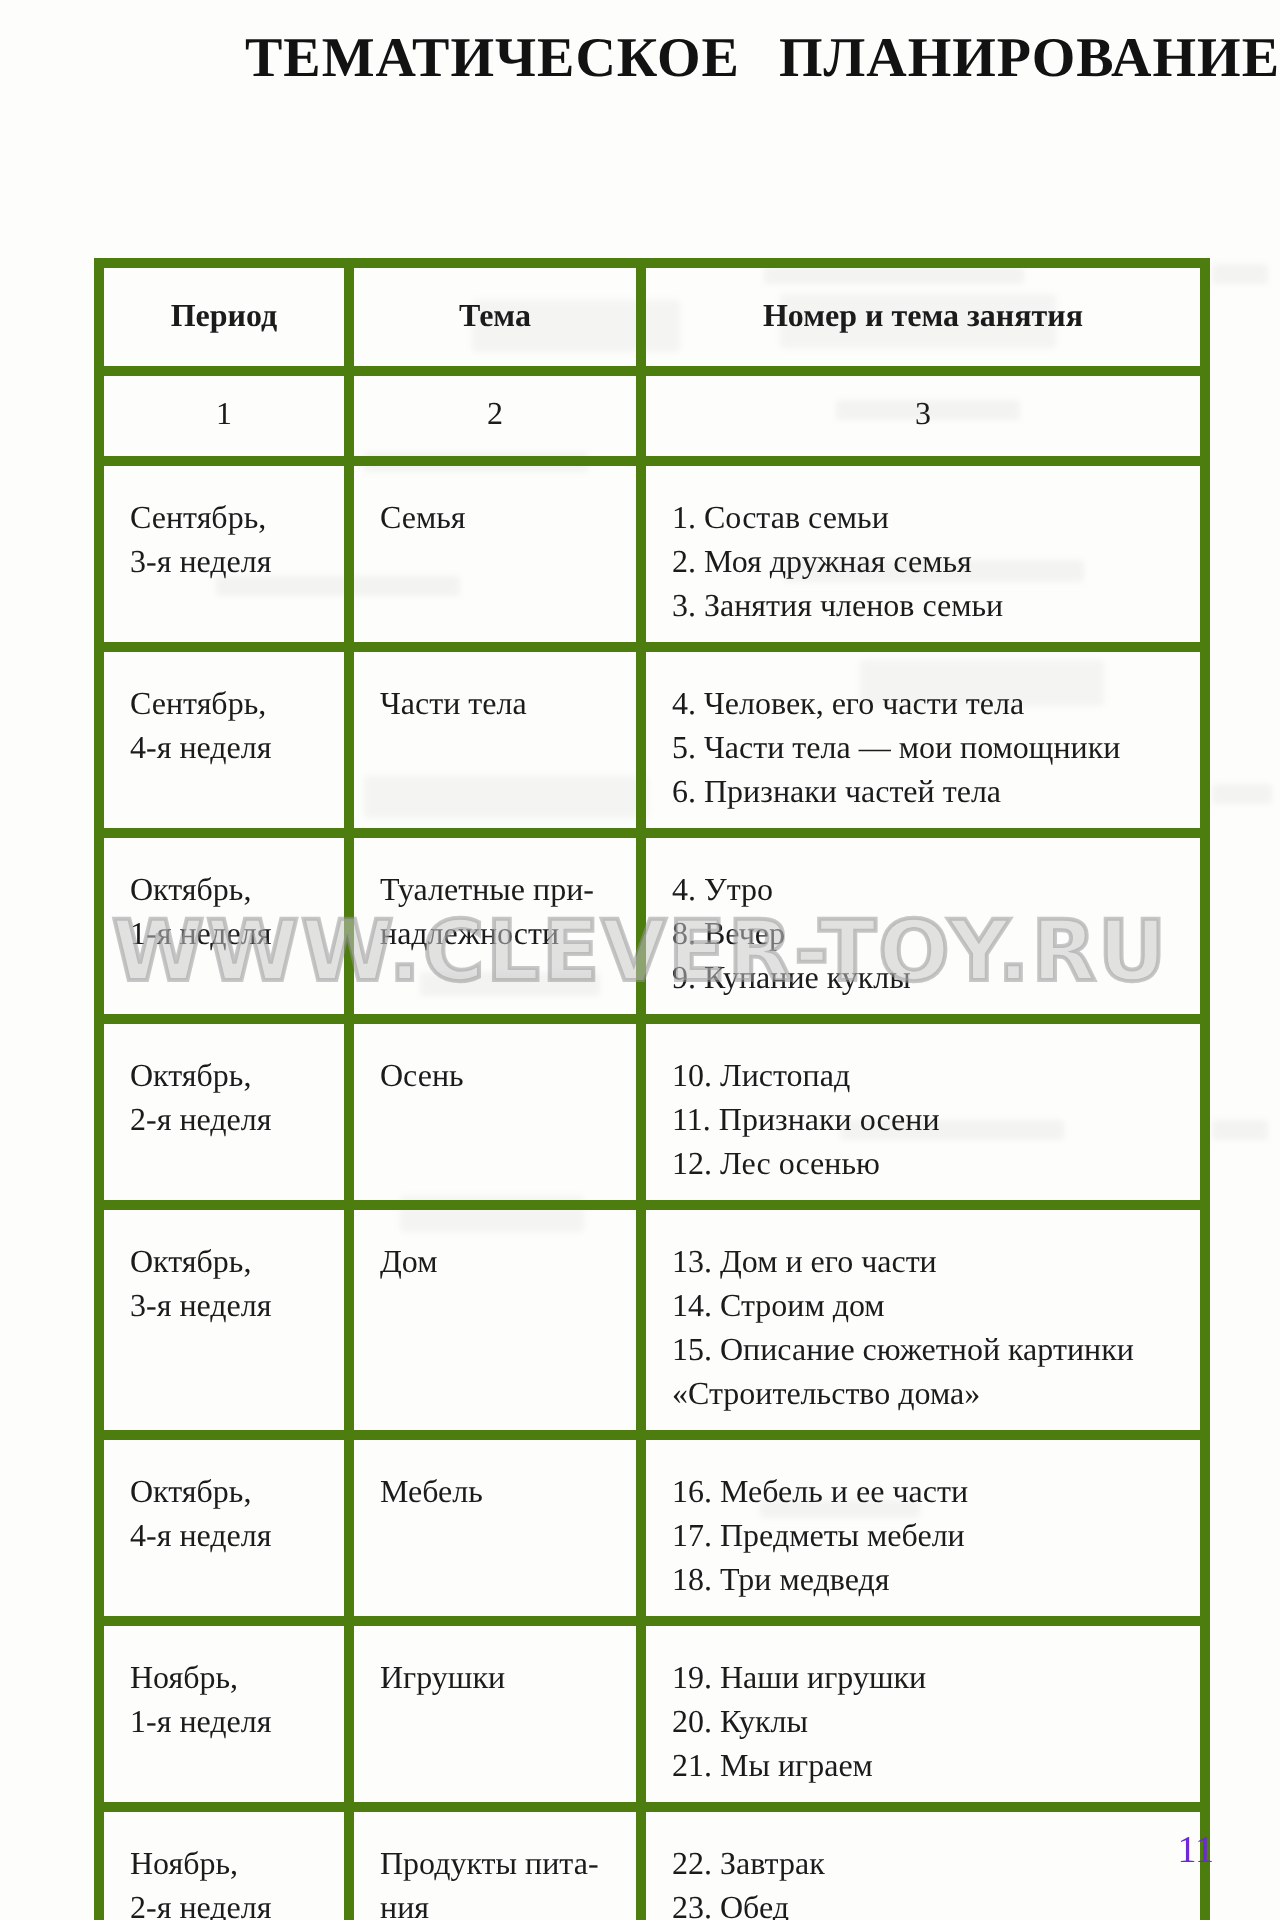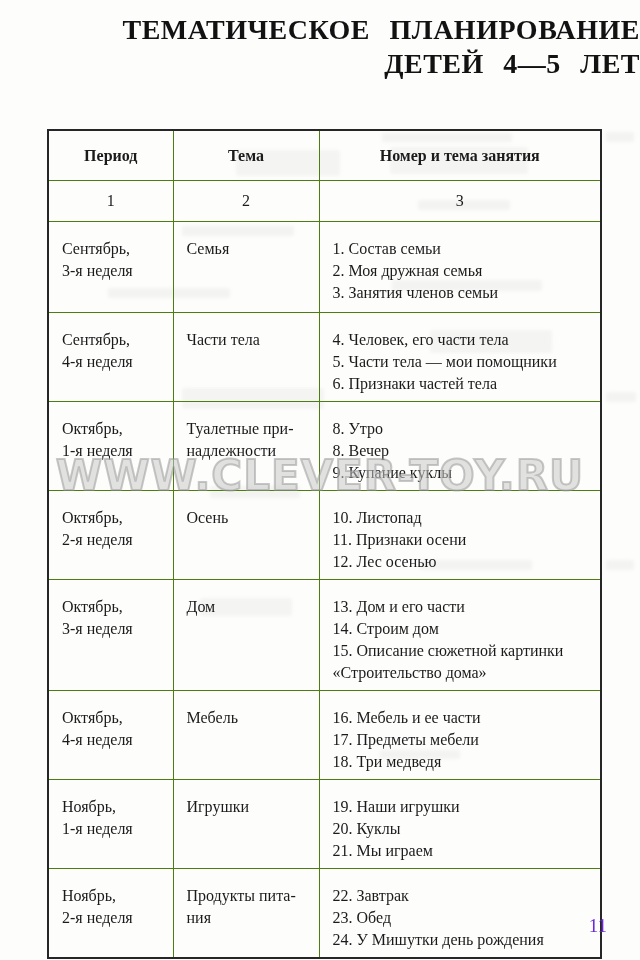--- a/index.html
+++ b/index.html
@@ -36,21 +36,21 @@
     left: 47px;
     top: 129px;
     width: 553px;
     border-collapse: collapse;
     table-layout: fixed;
     font-size: 16px;
     color: #1b1b1b;
     background: transparent;
   }
   .doc-table, .doc-table th, .doc-table td {
-    border: 1px solid #4d7c0f;
+    border: 5px solid #4d7c0f;
   }
   .doc-table { border: 2px solid #262626; }
   .doc-table th {
     font-size: 16px;
     font-weight: bold;
     text-align: center;
     vertical-align: middle;
     height: 45px;
     padding: 2px 4px;
   }
@@ -143,21 +143,20 @@
   <div class="b12"></div>
   <div class="b13"></div>
   <div class="b14"></div>
   <div class="b15"></div>
   <div class="b16"></div>
 </div>
 
 <div class="content">
   <h1 class="title" style="margin:0; font-size:28px;">
     <span>ТЕМАТИЧЕСКОЕ ПЛАНИРОВАНИЕ</span>
-    <span>ДЕТЕЙ 4—5 ЛЕТ</span>
   </h1>
 
   <table class="doc-table">
     <colgroup>
       <col style="width:125px">
       <col style="width:146px">
       <col style="width:282px">
     </colgroup>
     <tbody>
       <tr>
@@ -206,21 +205,21 @@
       <tr class="data-row r2">
         <td class="period-cell">
           <span>Октябрь,</span>
           <span>1-я неделя</span>
         </td>
         <td class="theme-cell">
           <span>Туалетные при-</span>
           <span>надлежности</span>
         </td>
         <td class="lessons-cell">
-          <span>8. Утро</span>
+          <span>4. Утро</span>
           <span>8. Вечер</span>
           <span>9. Купание куклы</span>
         </td>
       </tr>
 
       <tr class="data-row r3">
         <td class="period-cell">
           <span>Октябрь,</span>
           <span>2-я неделя</span>
         </td>

